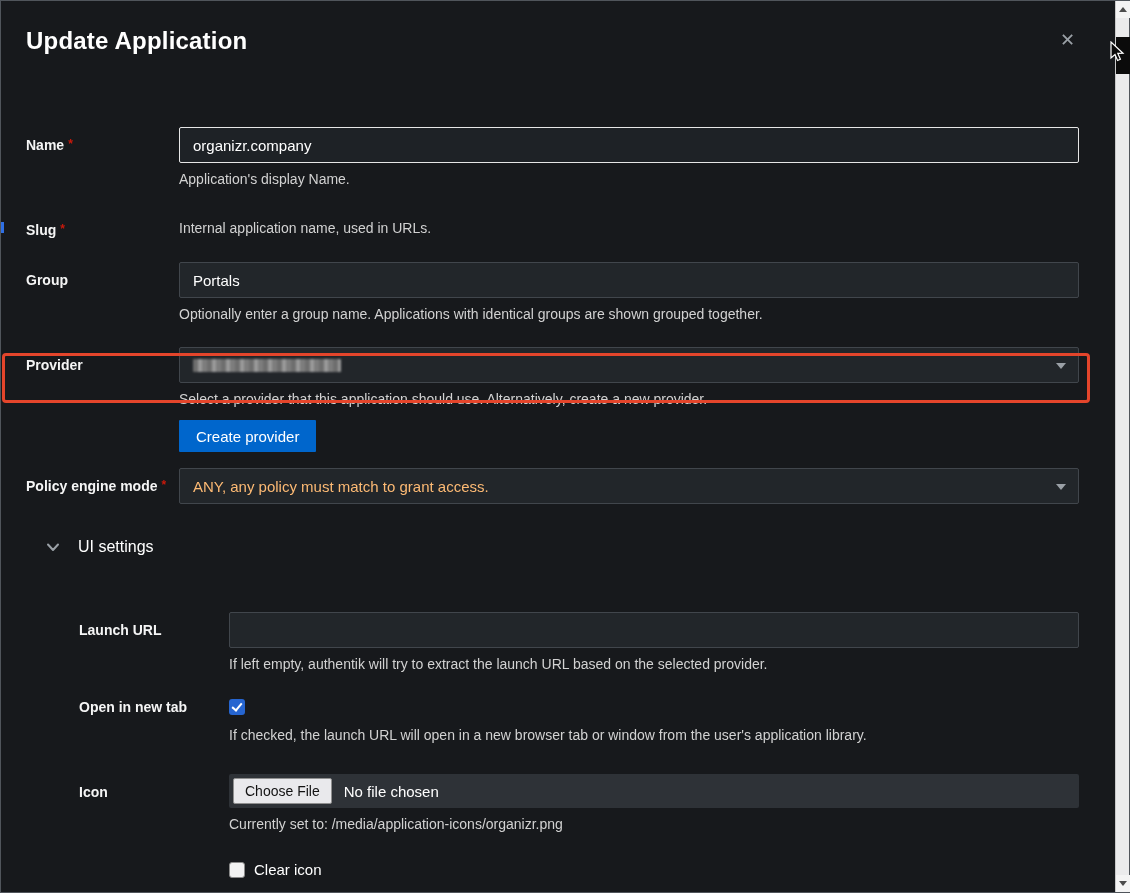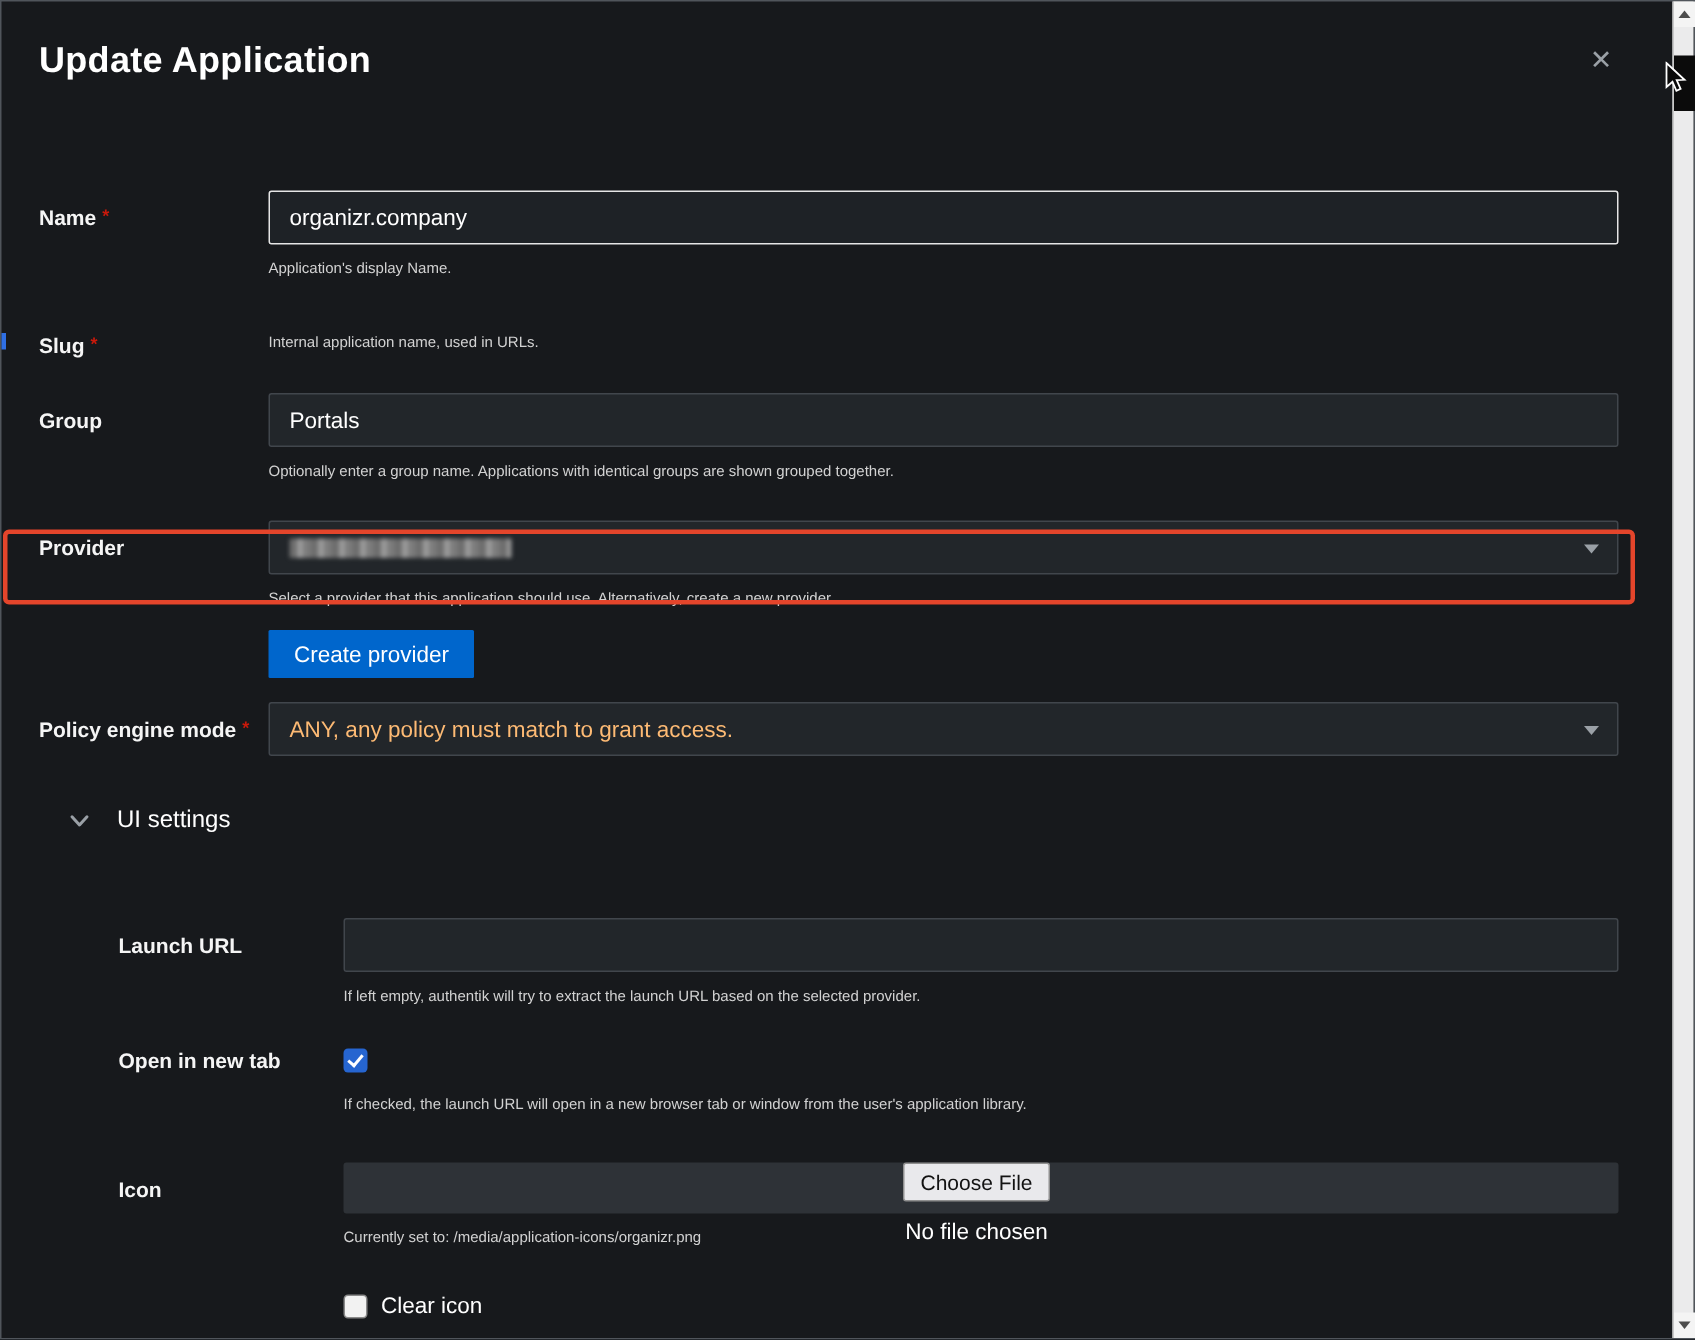--- a/index.html
+++ b/index.html
@@ -25,21 +25,21 @@
   .field.mb-std { margin-bottom:24px; }
   .field-label { font-size:14px; font-weight:bold; padding-top:10px; color:#f5f5f5; }
   .req { color:#c9190b; font-size:12px; margin-left:4px; vertical-align:2px; }
   .control {}
   .text-input {
     width:100%; height:36px; background:#22262a; border:1px solid #41464c;
     color:#fff; font-size:15px; padding:0 13px; outline:none; border-radius:2px;
     font-family:"Liberation Sans", sans-serif;
   }
   .text-input.focused { border:1px solid #e6e6e6; background:#1e2226; }
-  .help { font-size:10px; color:#d2d2d2; margin-top:8px; line-height:17px; }
+  .help { font-size:14px; color:#d2d2d2; margin-top:8px; line-height:17px; }
   .select {
     position:relative; width:100%; height:36px; background:#22262a;
     border:1px solid #41464c; border-radius:2px; display:flex; align-items:center;
     padding:0 30px 0 13px; font-size:15px; color:#fdba74; cursor:pointer;
   }
   .select .caret {
     position:absolute; right:12px; top:15px; width:0; height:0;
     border-left:5px solid transparent; border-right:5px solid transparent;
     border-top:6px solid #9aa0a6;
   }
@@ -66,21 +66,21 @@
   .checkbox.checked { background:#2665d0; }
   .checkbox.checked::after {
     content:""; position:absolute; left:5px; top:2px; width:4px; height:8px;
     border:solid #fff; border-width:0 2px 2px 0; transform:rotate(40deg);
   }
   .checkbox.unchecked { background:#f2f2f2; border:1px solid #8a8a8a; }
   .inline-check { display:flex; align-items:center; gap:9px; font-size:15px; }
   
   .file-input {
     width:100%; height:34px; background:#2e3237; border-radius:2px;
-    display:flex; align-items:center; padding:0 10px 0 4px; gap:12px;flex-direction:column;
+    display:flex; align-items:center; padding:0 10px 0 4px; gap:12px;
   }
   .file-btn {
     background:#e9e9ec; color:#121212; border:1px solid #8f8f8f; border-radius:2px;
     font-size:14px; padding:4px 11px; cursor:pointer; font-family:"Liberation Sans", sans-serif;
   }
   .file-status { font-size:15px; color:#fff; }
   
   .annotation-box {
     position:absolute; left:1px; top:352px; width:1088px; height:50px;
     border:3px solid #e4452b; border-radius:4px; z-index:6; pointer-events:none;

